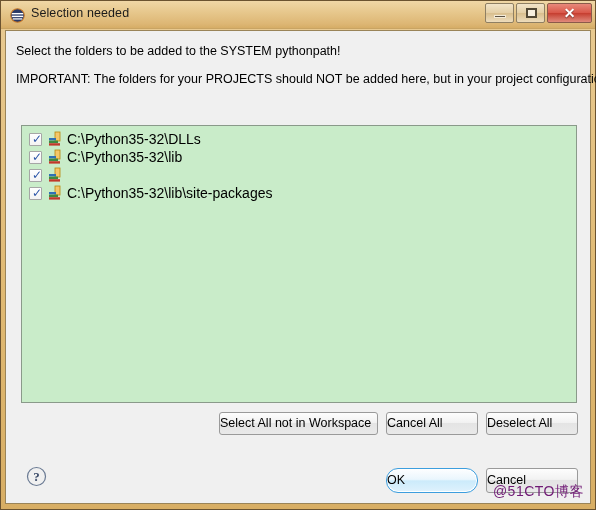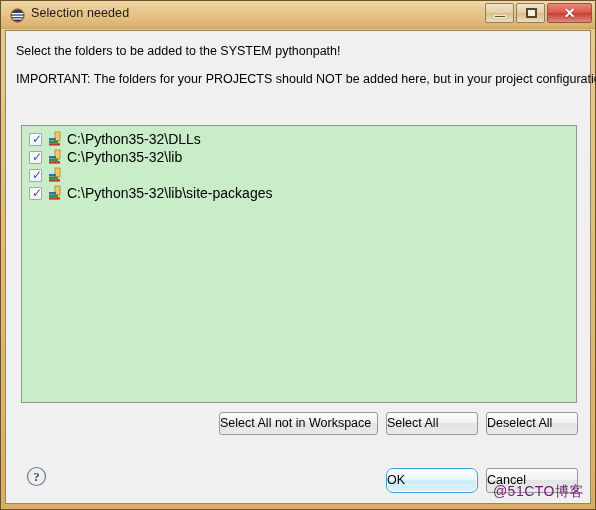--- a/index.html
+++ b/index.html
@@ -210,21 +210,21 @@
     top: 435px;
     width: 21px; height: 21px;
   }
 
   .btn.ok {
     left: 380px;
     top: 437px;
     width: 92px;
     height: 25px;
     border: 1px solid #3c9ede;
-    border-radius: 7px;
+    border-radius: 12px;
     background: linear-gradient(180deg,#fdfeff 0%, #eaf6fd 45%, #ccebfb 52%, #dff2fd 100%);
     box-shadow: inset 0 0 0 1px #ffffff;
     line-height: 23px;
     font-weight: normal;
   }
   .btn.cancel {
     left: 480px;
     top: 437px;
     width: 92px;
     height: 25px;
@@ -335,21 +335,21 @@
             <rect x="2" y="12.2" width="11" height="2.4" fill="#c0392b"></rect>
           </svg>
         </span>
         <span class="row-label">C:\Python35-32\lib\site-packages</span>
       </div>
 
     </div>
 
     <div class="btnrow">
       <div class="btn b-selnotws">Select All not in Workspace</div>
-      <div class="btn b-selall">Select All</div>
+      <div class="btn b-selall">Cancel All</div>
       <div class="btn b-deselall">Deselect All</div>
     </div>
 
     <span class="help-icon">
       <svg width="21" height="21" viewBox="0 0 21 21">
         <circle cx="10.5" cy="10.5" r="9" fill="none" stroke="#6a7a93" stroke-width="1.2"></circle>
         <text x="10.5" y="15" text-anchor="middle" font-family="Liberation Serif, serif" font-size="13" font-weight="bold" fill="#3e4e6b">?</text>
       </svg>
     </span>
 

